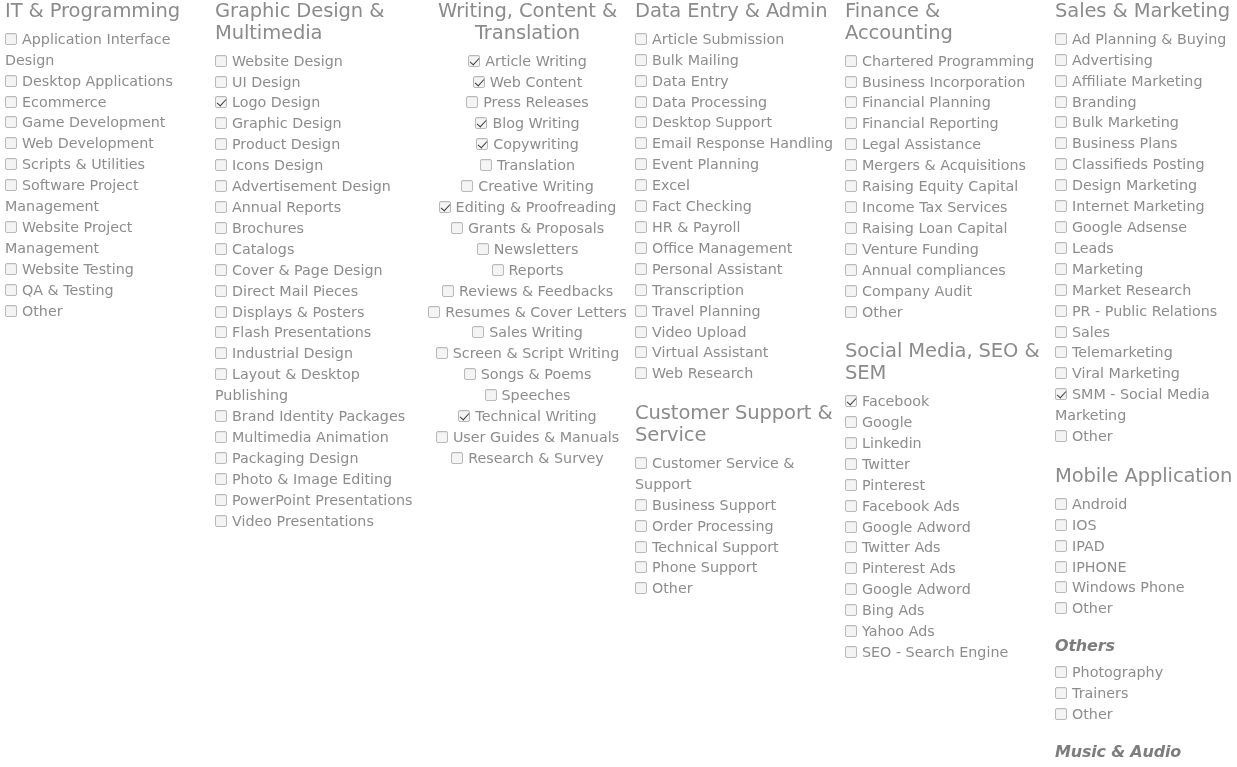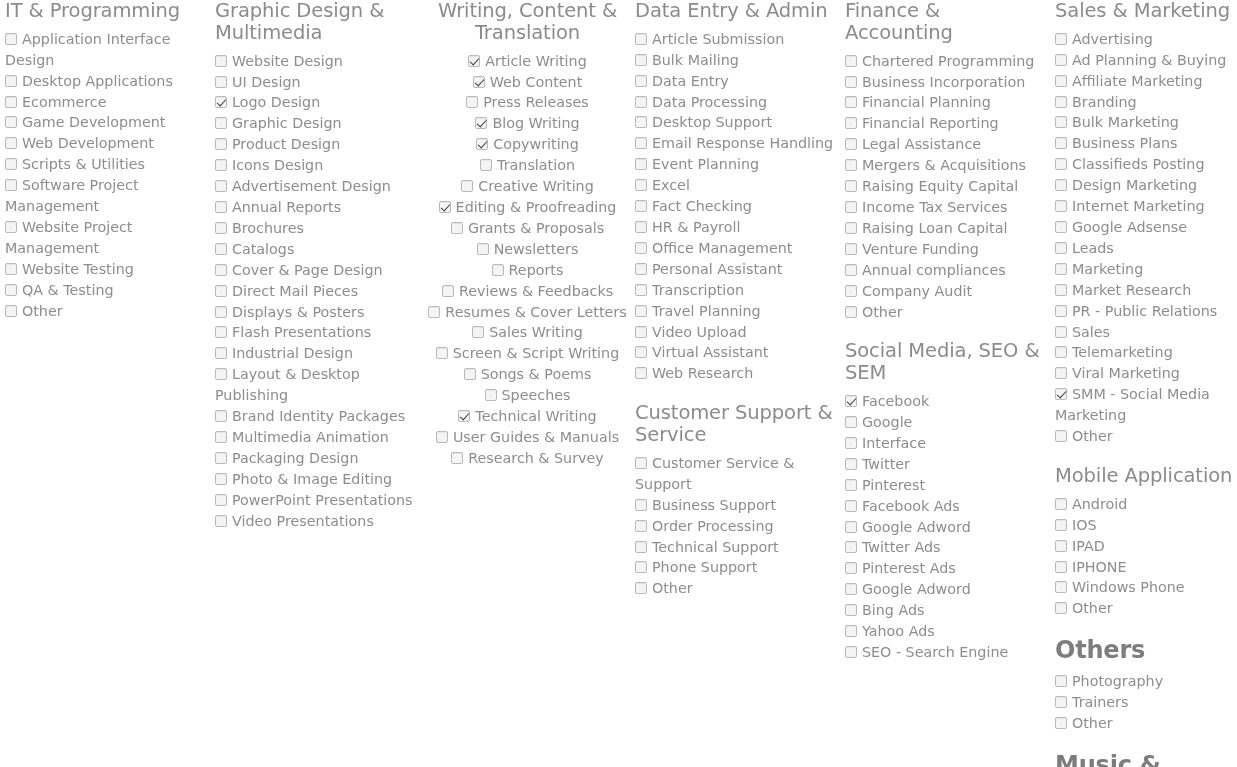--- a/index.html
+++ b/index.html
@@ -38,24 +38,25 @@
     font-size: 19.5px;
     line-height: 1.12;
     color: #8b8b8b;
     font-weight: 400;
     letter-spacing: -0.1px;
     margin: 0 0 7px 0;
     padding: 0;
     white-space: pre-line;
   }
   .group-title.sub {
-    font-size: 24px;
+    font-size: 16px;
     font-weight: 700;
     color: #7d7d7d;
     letter-spacing: -0.2px;
+    font-style: italic;
   }
   .group + .group { margin-top: 18px; }
 
   .opt-list {
     list-style: none;
     margin: 0;
     padding: 0;
   }
   .opt {
     font-size: 14.3px;
@@ -222,40 +223,40 @@
           <li class="opt"><span class="cbx"></span><span class="opt-label">Annual compliances</span></li>
           <li class="opt"><span class="cbx"></span><span class="opt-label">Company Audit</span></li>
           <li class="opt"><span class="cbx"></span><span class="opt-label">Other</span></li>
         </ul>
       </div>
       <div class="group">
         <div class="group-title">Social Media, SEO &amp; SEM</div>
         <ul class="opt-list">
           <li class="opt checked"><span class="cbx"></span><span class="opt-label">Facebook</span></li>
           <li class="opt"><span class="cbx"></span><span class="opt-label">Google</span></li>
-          <li class="opt"><span class="cbx"></span><span class="opt-label">Interface</span></li>
+          <li class="opt"><span class="cbx"></span><span class="opt-label">Linkedin</span></li>
           <li class="opt"><span class="cbx"></span><span class="opt-label">Twitter</span></li>
           <li class="opt"><span class="cbx"></span><span class="opt-label">Pinterest</span></li>
           <li class="opt"><span class="cbx"></span><span class="opt-label">Facebook Ads</span></li>
           <li class="opt"><span class="cbx"></span><span class="opt-label">Google Adword</span></li>
           <li class="opt"><span class="cbx"></span><span class="opt-label">Twitter Ads</span></li>
           <li class="opt"><span class="cbx"></span><span class="opt-label">Pinterest Ads</span></li>
           <li class="opt"><span class="cbx"></span><span class="opt-label">Google Adword</span></li>
           <li class="opt"><span class="cbx"></span><span class="opt-label">Bing Ads</span></li>
           <li class="opt"><span class="cbx"></span><span class="opt-label">Yahoo Ads</span></li>
           <li class="opt"><span class="cbx"></span><span class="opt-label">SEO - Search Engine</span></li>
         </ul>
       </div>
     </div>
     <div class="column col-5">
       <div class="group">
         <div class="group-title">Sales &amp; Marketing</div>
         <ul class="opt-list">
+          <li class="opt"><span class="cbx"></span><span class="opt-label">Ad Planning &amp; Buying</span></li>
           <li class="opt"><span class="cbx"></span><span class="opt-label">Advertising</span></li>
-          <li class="opt"><span class="cbx"></span><span class="opt-label">Ad Planning &amp; Buying</span></li>
           <li class="opt"><span class="cbx"></span><span class="opt-label">Affiliate Marketing</span></li>
           <li class="opt"><span class="cbx"></span><span class="opt-label">Branding</span></li>
           <li class="opt"><span class="cbx"></span><span class="opt-label">Bulk Marketing</span></li>
           <li class="opt"><span class="cbx"></span><span class="opt-label">Business Plans</span></li>
           <li class="opt"><span class="cbx"></span><span class="opt-label">Classifieds Posting</span></li>
           <li class="opt"><span class="cbx"></span><span class="opt-label">Design Marketing</span></li>
           <li class="opt"><span class="cbx"></span><span class="opt-label">Internet Marketing</span></li>
           <li class="opt"><span class="cbx"></span><span class="opt-label">Google Adsense</span></li>
           <li class="opt"><span class="cbx"></span><span class="opt-label">Leads</span></li>
           <li class="opt"><span class="cbx"></span><span class="opt-label">Marketing</span></li>

